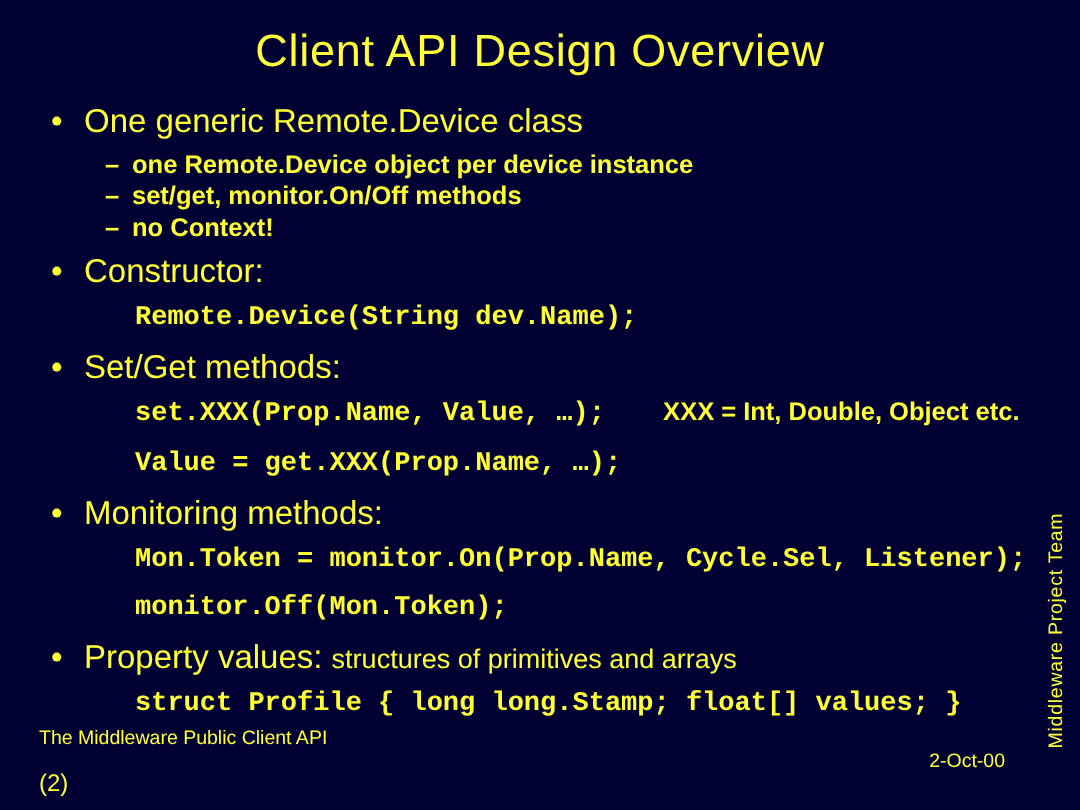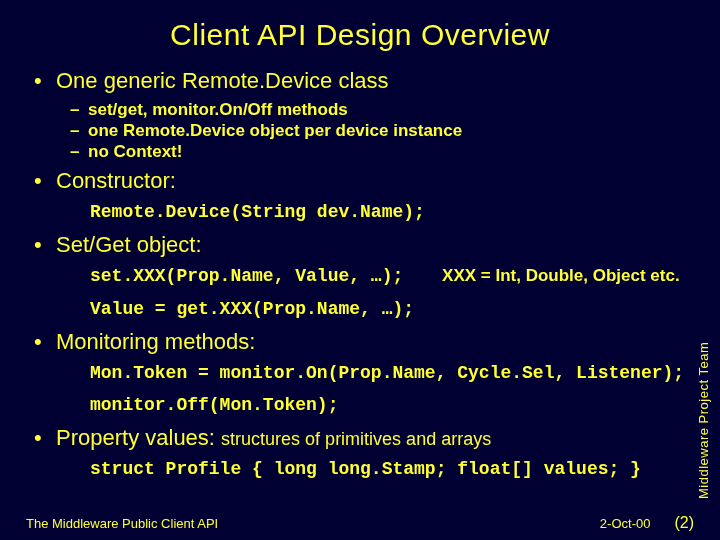--- a/index.html
+++ b/index.html
@@ -96,44 +96,45 @@
   }
   .footer {
     position: absolute;
     bottom: 8px;
     left: 26px;
     right: 26px;
     font-size: 13px;
     display: flex;
     justify-content: center;
     align-items: baseline;
+    flex-direction: column;
   }
   .footer .date { margin-left: auto; margin-right: 24px; }
   .footer .pg { font-size: 16px; }
 </style>
 </head>
 <body>
 
 <div class="slide">
 
   <h1>Client API Design Overview</h1>
 
   <ul class="top">
 
     <li>One generic Remote.Device class</li>
     <ul class="sub">
+      <li>one Remote.Device object per device instance</li>
       <li>set/get, monitor.On/Off methods</li>
-      <li>one Remote.Device object per device instance</li>
       <li>no Context!</li>
     </ul>
 
     <li>Constructor:</li>
     <div class="code">Remote.Device(String dev.Name);</div>
 
-    <li>Set/Get object:</li>
+    <li>Set/Get methods:</li>
     <div class="code">
       <span>set.XXX(Prop.Name, Value, …);</span>
       <span class="annot">XXX = Int, Double, Object etc.</span>
     </div>
     <div class="code">Value = get.XXX(Prop.Name, …);</div>
 
     <li>Monitoring methods:</li>
     <div class="code">Mon.Token = monitor.On(Prop.Name, Cycle.Sel, Listener);</div>
     <div class="code">monitor.Off(Mon.Token);</div>
 

